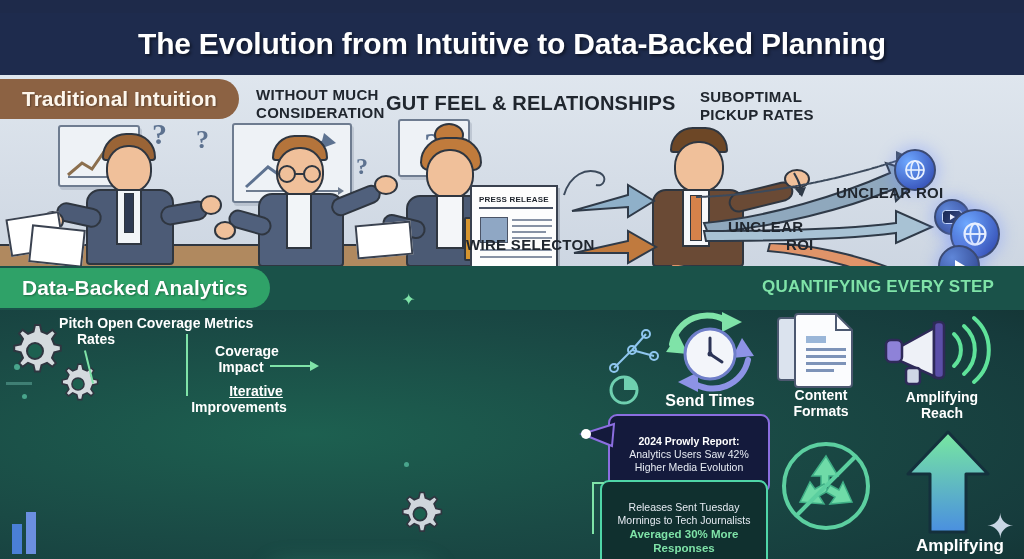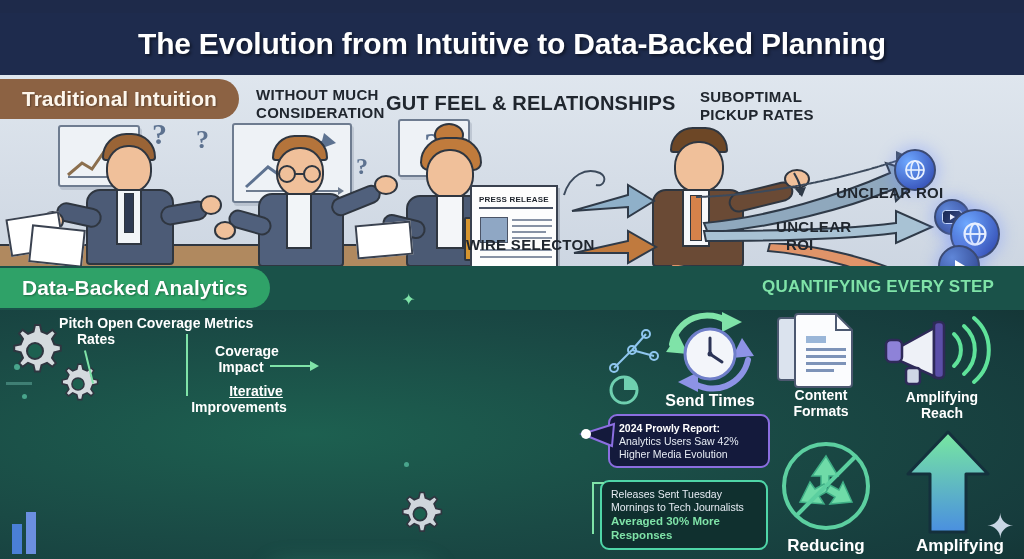--- a/index.html
+++ b/index.html
@@ -100,21 +100,21 @@
     background:#f4f6fb; border:2px solid #2b3356; border-radius:6px;
     box-shadow:0 0 26px rgba(90,230,180,.25); overflow:hidden;
   }
   .mon-bar { position:absolute; left:0; top:0; width:100%; height:18px; background:#5b4fd0;}
 
   
   .cycle { position:absolute; left:418px; top:302px; width:210px; height:212px; }
 
   
   .callout {
-    position:absolute; border-radius:9px; padding:6px 9px; line-height:1.22;
+    position:absolute; border-radius:9px; padding:19px 9px; line-height:1.22;text-align:center;
   }
   .co-purple { background:#141a3c; border:2px solid #8b6ee0; }
   .co-green  { background:#10302f; border:2px solid #4fd6a8; }
   .co-t1 { color:#ffffff; font-size:10.5px; font-weight:bold;}
   .co-t2 { color:#e6ebf3; font-size:10.5px; }
   .co-t3 { color:#7fe3a8; font-size:11.5px; font-weight:bold;}
 
   .sparkle { position:absolute; color:#c9d6e4; }
   .deco-line { position:absolute; background:#3f7f74; }
   .deco-dot { position:absolute; border-radius:50%; background:#49a58c; }
@@ -279,21 +279,21 @@
         <polygon points="5,3 15,9 5,15" fill="#ffffff"></polygon>
       </svg>
     </div>
 
     <div class="cap cap-sm" style="left:256px; top:12px;">WITHOUT MUCH</div>
     <div class="cap cap-sm" style="left:256px; top:30px;">CONSIDERATION</div>
     <div class="cap cap-md" style="left:386px; top:18px;">GUT FEEL &amp; RELATIONSHIPS</div>
     <div class="cap cap-sm" style="left:700px; top:14px;">SUBOPTIMAL</div>
     <div class="cap cap-sm" style="left:700px; top:32px;">PICKUP RATES</div>
     <div class="cap cap-sm" style="left:836px; top:110px;">UNCLEAR ROI</div>
-    <div class="cap cap-sm" style="left:776px; top:144px;text-align:right;">UNCLEAR</div>
+    <div class="cap cap-sm" style="left:728px; top:144px;text-align:right;">UNCLEAR</div>
     <div class="cap cap-sm" style="left:786px; top:162px;">ROI</div>
     <div class="cap cap-sm" style="left:466px; top:162px;">WIRE SELECTON</div>
   </div>
 
   <div class="badge badge-brown">
     <span>Traditional Intuition</span>
   </div>
 
   <div class="panel-bottom">
     <div class="band-dark"></div>
@@ -484,21 +484,20 @@
       <svg width="96" height="96" viewBox="0 0 96 96">
         <circle cx="48" cy="48" r="42" fill="none" stroke="#5ccfa0" stroke-width="4"></circle>
         <g fill="#6fdba8" stroke="#3fae86" stroke-width="1.5">
           <path d="M48 18 l12 20 -9 0 0 10 -8 0 0-10 -9 0 z"></path>
           <path d="M22 64 l10-20 5 7 9-5 4 7 -9 5 5 8 z"></path>
           <path d="M74 64 l-22 2 5-7 -9-5 4-7 9 5 4-8 z"></path>
         </g>
         <line x1="18" y1="78" x2="78" y2="18" stroke="#5ccfa0" stroke-width="4"></line>
       </svg>
     </div>
-    <div class="lbl-w lbl-17" style="left:756px; top:270px; width:140px;">Reducing</div>
     <div class="lbl-w lbl-17" style="left:756px; top:290px; width:140px;">Waste</div>
 
     <div style="position:absolute; left:900px; top:162px;">
       <svg width="96" height="108" viewBox="0 0 96 108">
         <defs>
           <linearGradient id="gUp" x1="0" y1="1" x2="0" y2="0">
             <stop offset="0%" stop-color="#4a8fe0"></stop>
               <stop offset="100%" stop-color="#78e8a0"></stop>
           </linearGradient>
         </defs>

